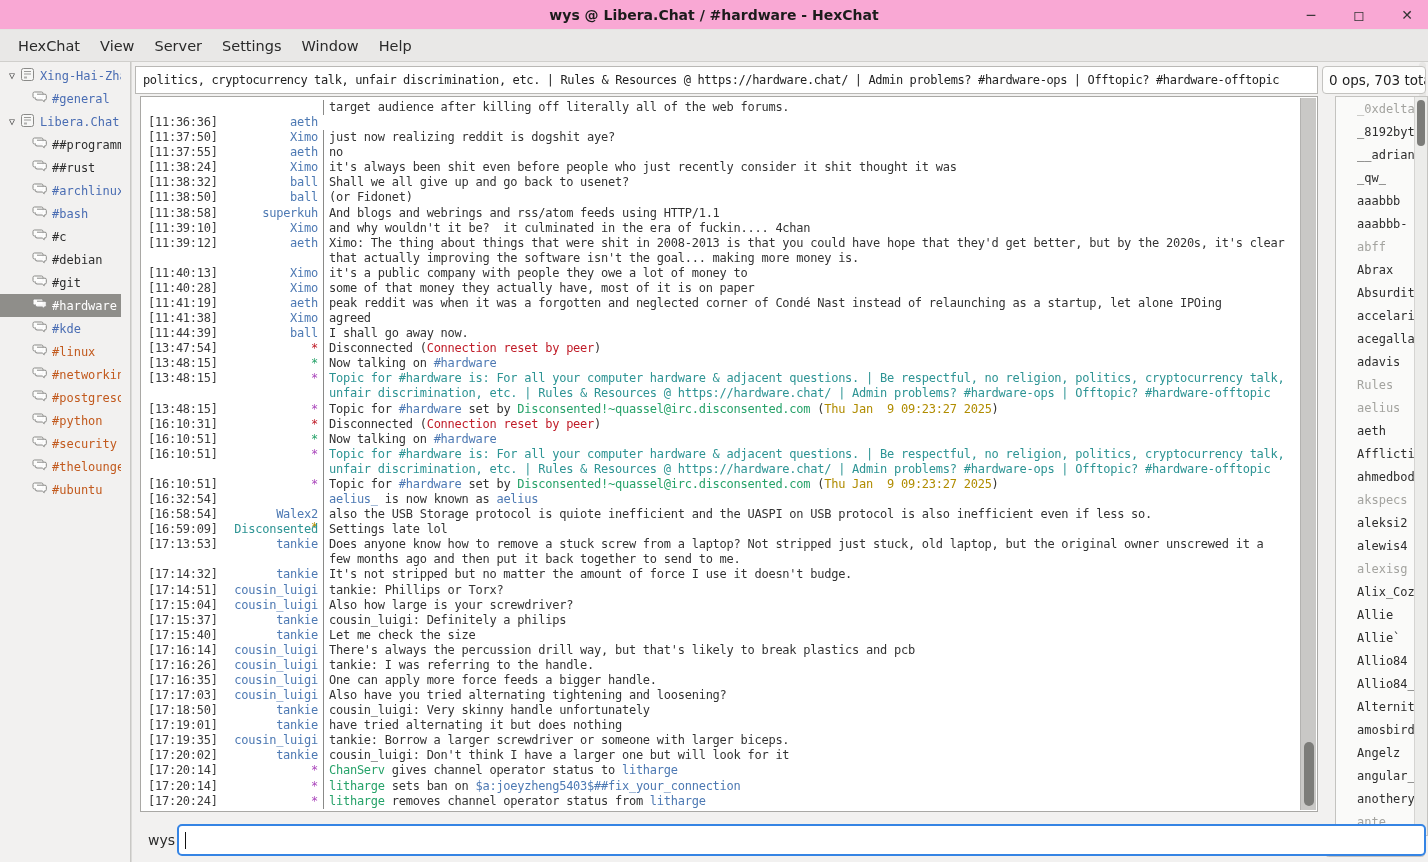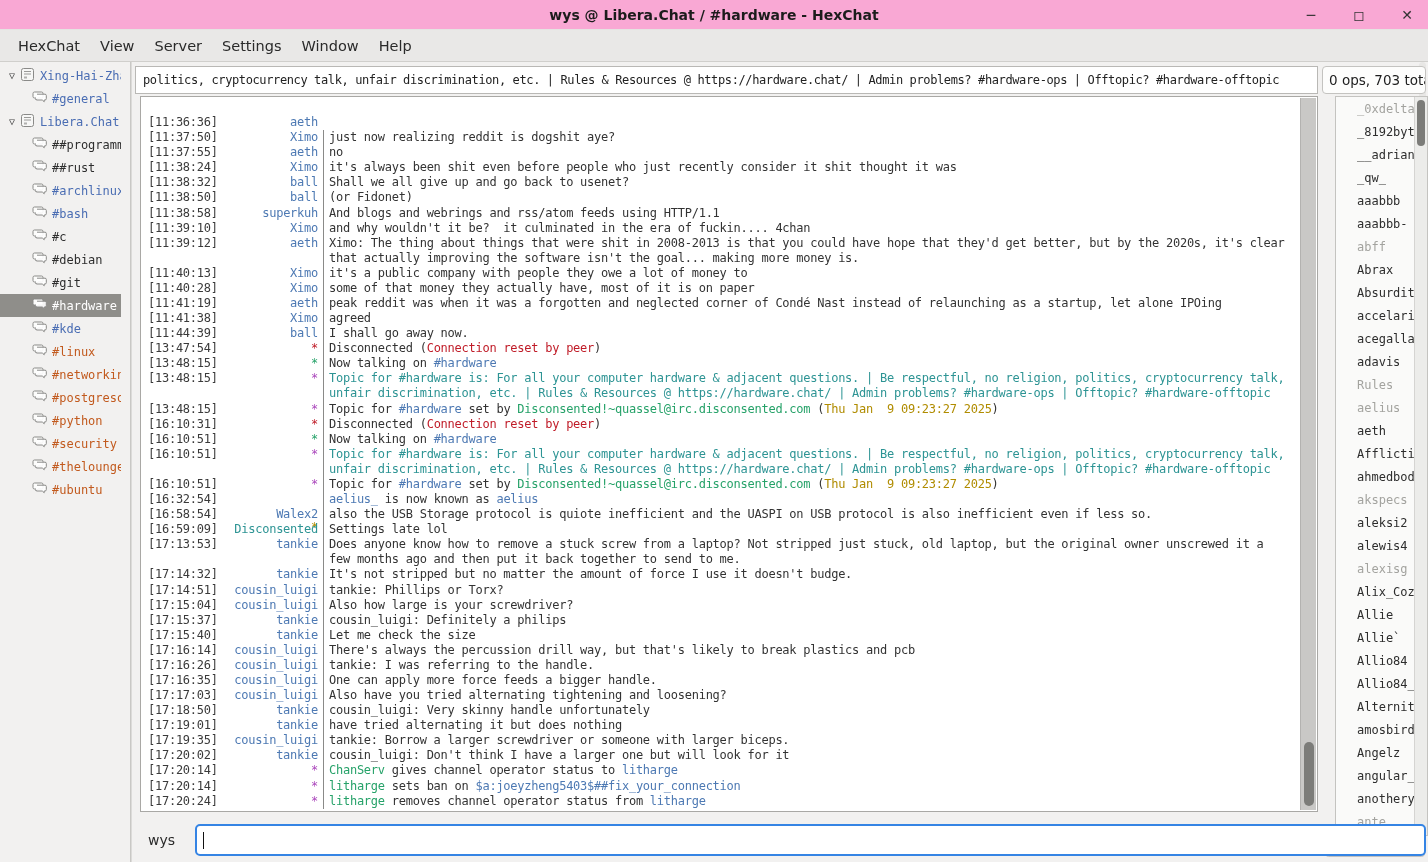--- a/index.html
+++ b/index.html
@@ -56,21 +56,21 @@
   .user-row.away { color:#a3a39f; }
   .user-scroll { position:absolute; right:0; top:0; width:13px; bottom:0; background:#ececea; border-left:1px solid #d5d4d2; }
   .user-thumb { position:absolute; left:2px; width:8px; top:3px; height:46px; background:#7c7c79; border-radius:5px; }
   .meter { position:absolute; right:3px; width:100px; height:7px; background:#dddcda; border:1px solid #c2c1bf; border-radius:4px; }
   .meter.lag { bottom:16px; }
   .meter.throttle { bottom:5px; }
   .meter .fill { height:100%; width:29%; background:#3584e4; border-radius:4px; border:1px solid #1c64b4; }
 
   
   .inputrow { position:absolute; left:140px; right:2px; bottom:4px; height:36px; display:flex; align-items:center; }
-  .inputrow .nick { font-size:14px; color:#2b2b2b; padding:0 20px 0 8px; font-family:"DejaVu Sans","Liberation Sans",sans-serif; }
+  .inputrow .nick { font-size:14px; color:#2b2b2b; padding:0 2px 0 8px; font-family:"DejaVu Sans","Liberation Sans",sans-serif; }
   .inputrow .entry { flex:1; height:32px; background:#ffffff; border:2px solid #3584e4; border-radius:5px; display:flex; align-items:center; padding-left:6px; }
   .caret { width:1px; height:17px; background:#111; }
 </style>
 </head>
 <body>
 
 <div class="titlebar">
   <div class="title">wys @ Libera.Chat / #hardware - HexChat</div>
   <div class="win-controls">
     <div class="win-btn">─</div>
@@ -252,21 +252,21 @@
 
   <div class="topicbar">
     <span class="topic-text">politics, cryptocurrency talk, unfair discrimination, etc. | Rules &amp; Resources @ https://hardware.chat/ | Admin problems? #hardware-ops | Offtopic? #hardware-offtopic</span>
   </div>
   <div class="usercount">
     <span>0 ops, 703 tota</span>
   </div>
 
   <div class="chat-wrap">
     <div class="chat-lines">
-        <div class="chat-line"><span class="t"></span><span class="n c-d"></span></div>
+        <div class="chat-line"><span class="t"></span><span class="n c-d"></span><span class="m"><span class="c-d">target audience after killing off literally all of the web forums.</span></span></div>
         <div class="chat-line"><span class="t">[11:36:36]</span><span class="n c-b">aeth</span></div>
         <div class="chat-line"><span class="t">[11:37:50]</span><span class="n c-b">Ximo</span><span class="m"><span class="c-d">just now realizing reddit is dogshit aye?</span></span></div>
         <div class="chat-line"><span class="t">[11:37:55]</span><span class="n c-b">aeth</span><span class="m"><span class="c-d">no</span></span></div>
         <div class="chat-line"><span class="t">[11:38:24]</span><span class="n c-b">Ximo</span><span class="m"><span class="c-d">it's always been shit even before people who just recently consider it shit thought it was</span></span></div>
         <div class="chat-line"><span class="t">[11:38:32]</span><span class="n c-b">ball</span><span class="m"><span class="c-d">Shall we all give up and go back to usenet?</span></span></div>
         <div class="chat-line"><span class="t">[11:38:50]</span><span class="n c-b">ball</span><span class="m"><span class="c-d">(or Fidonet)</span></span></div>
         <div class="chat-line"><span class="t">[11:38:58]</span><span class="n c-b">superkuh</span><span class="m"><span class="c-d">And blogs and webrings and rss/atom feeds using HTTP/1.1</span></span></div>
         <div class="chat-line"><span class="t">[11:39:10]</span><span class="n c-b">Ximo</span><span class="m"><span class="c-d">and why wouldn't it be?  it culminated in the era of fuckin.... 4chan</span></span></div>
         <div class="chat-line"><span class="t">[11:39:12]</span><span class="n c-b">aeth</span><span class="m"><span class="c-d">Ximo: The thing about things that were shit in 2008-2013 is that you could have hope that they'd get better, but by the 2020s, it's clear</span></span></div>
         <div class="chat-line"><span class="t"></span><span class="n c-d"></span><span class="m"><span class="c-d">that actually improving the software isn't the goal... making more money is.</span></span></div>

